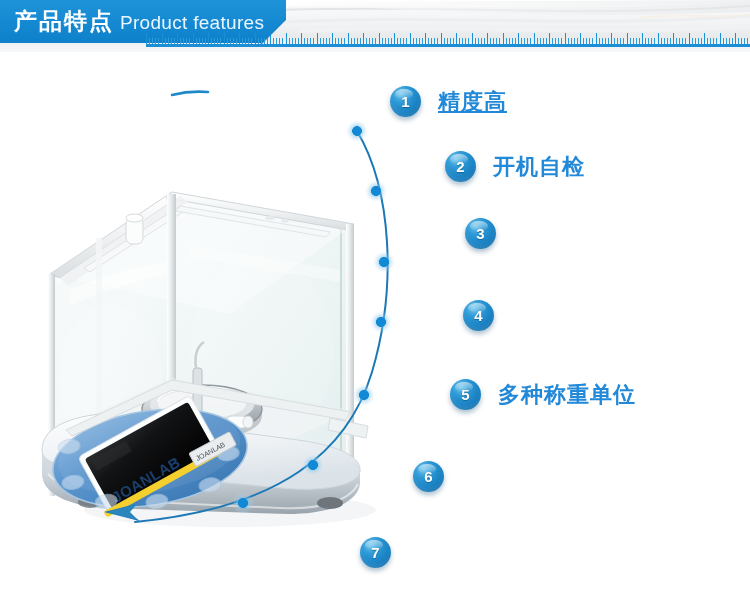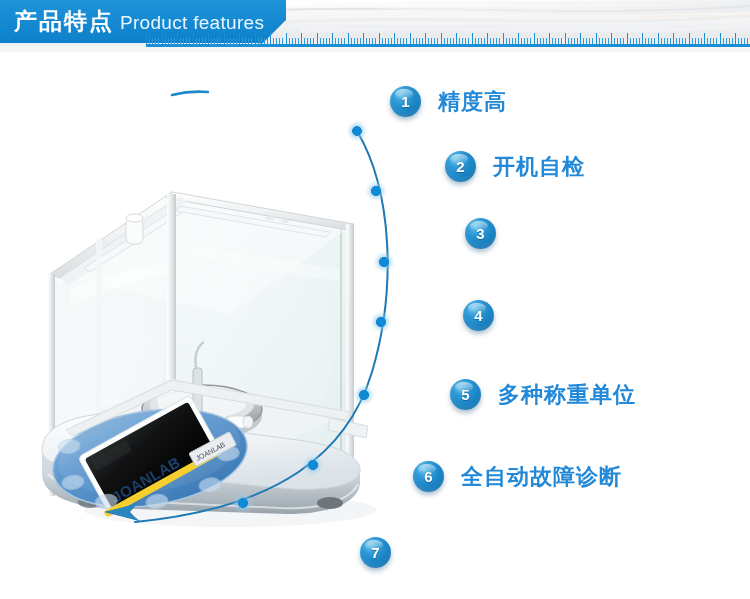--- a/index.html
+++ b/index.html
@@ -503,21 +503,21 @@
       <circle cx="243" cy="503" r="11" fill="url(#dotG)"></circle>
       <circle cx="243" cy="503" r="5" fill="#1189d4"></circle>
     </g>
   </svg>
 
   <div class="features" id="features">
       <div class="feat" style="left: 40px; top: 0px;">
         <div class="badge">
           <span class="badge-num">1</span>
         </div>
-        <div class="feat-label" style="color: rgb(34, 136, 216);">精度高</div>
+        <div class="feat-label" style="color: rgb(34, 136, 216); text-decoration: underline;">精度高</div>
       </div>
       <div class="feat" style="left: 95px; top: 65px;">
         <div class="badge">
           <span class="badge-num">2</span>
         </div>
         <div class="feat-label" style="color: rgb(34, 136, 216);">开机自检</div>
       </div>
       <div class="feat" style="left: 115px; top: 132px;">
         <div class="badge">
           <span class="badge-num">3</span>
@@ -531,21 +531,20 @@
       <div class="feat" style="left: 100px; top: 293px;">
         <div class="badge">
           <span class="badge-num">5</span>
         </div>
         <div class="feat-label" style="color: rgb(34, 136, 216);">多种称重单位</div>
       </div>
       <div class="feat" style="left: 63px; top: 375px;">
         <div class="badge">
           <span class="badge-num">6</span>
         </div>
-        <div class="feat-label" style="color: rgb(34, 136, 216);">全自动故障诊断</div>
       </div>
       <div class="feat" style="left: 10px; top: 451px;">
         <div class="badge">
           <span class="badge-num">7</span>
         </div>
       </div>
     </div>
 
 </div>
 

